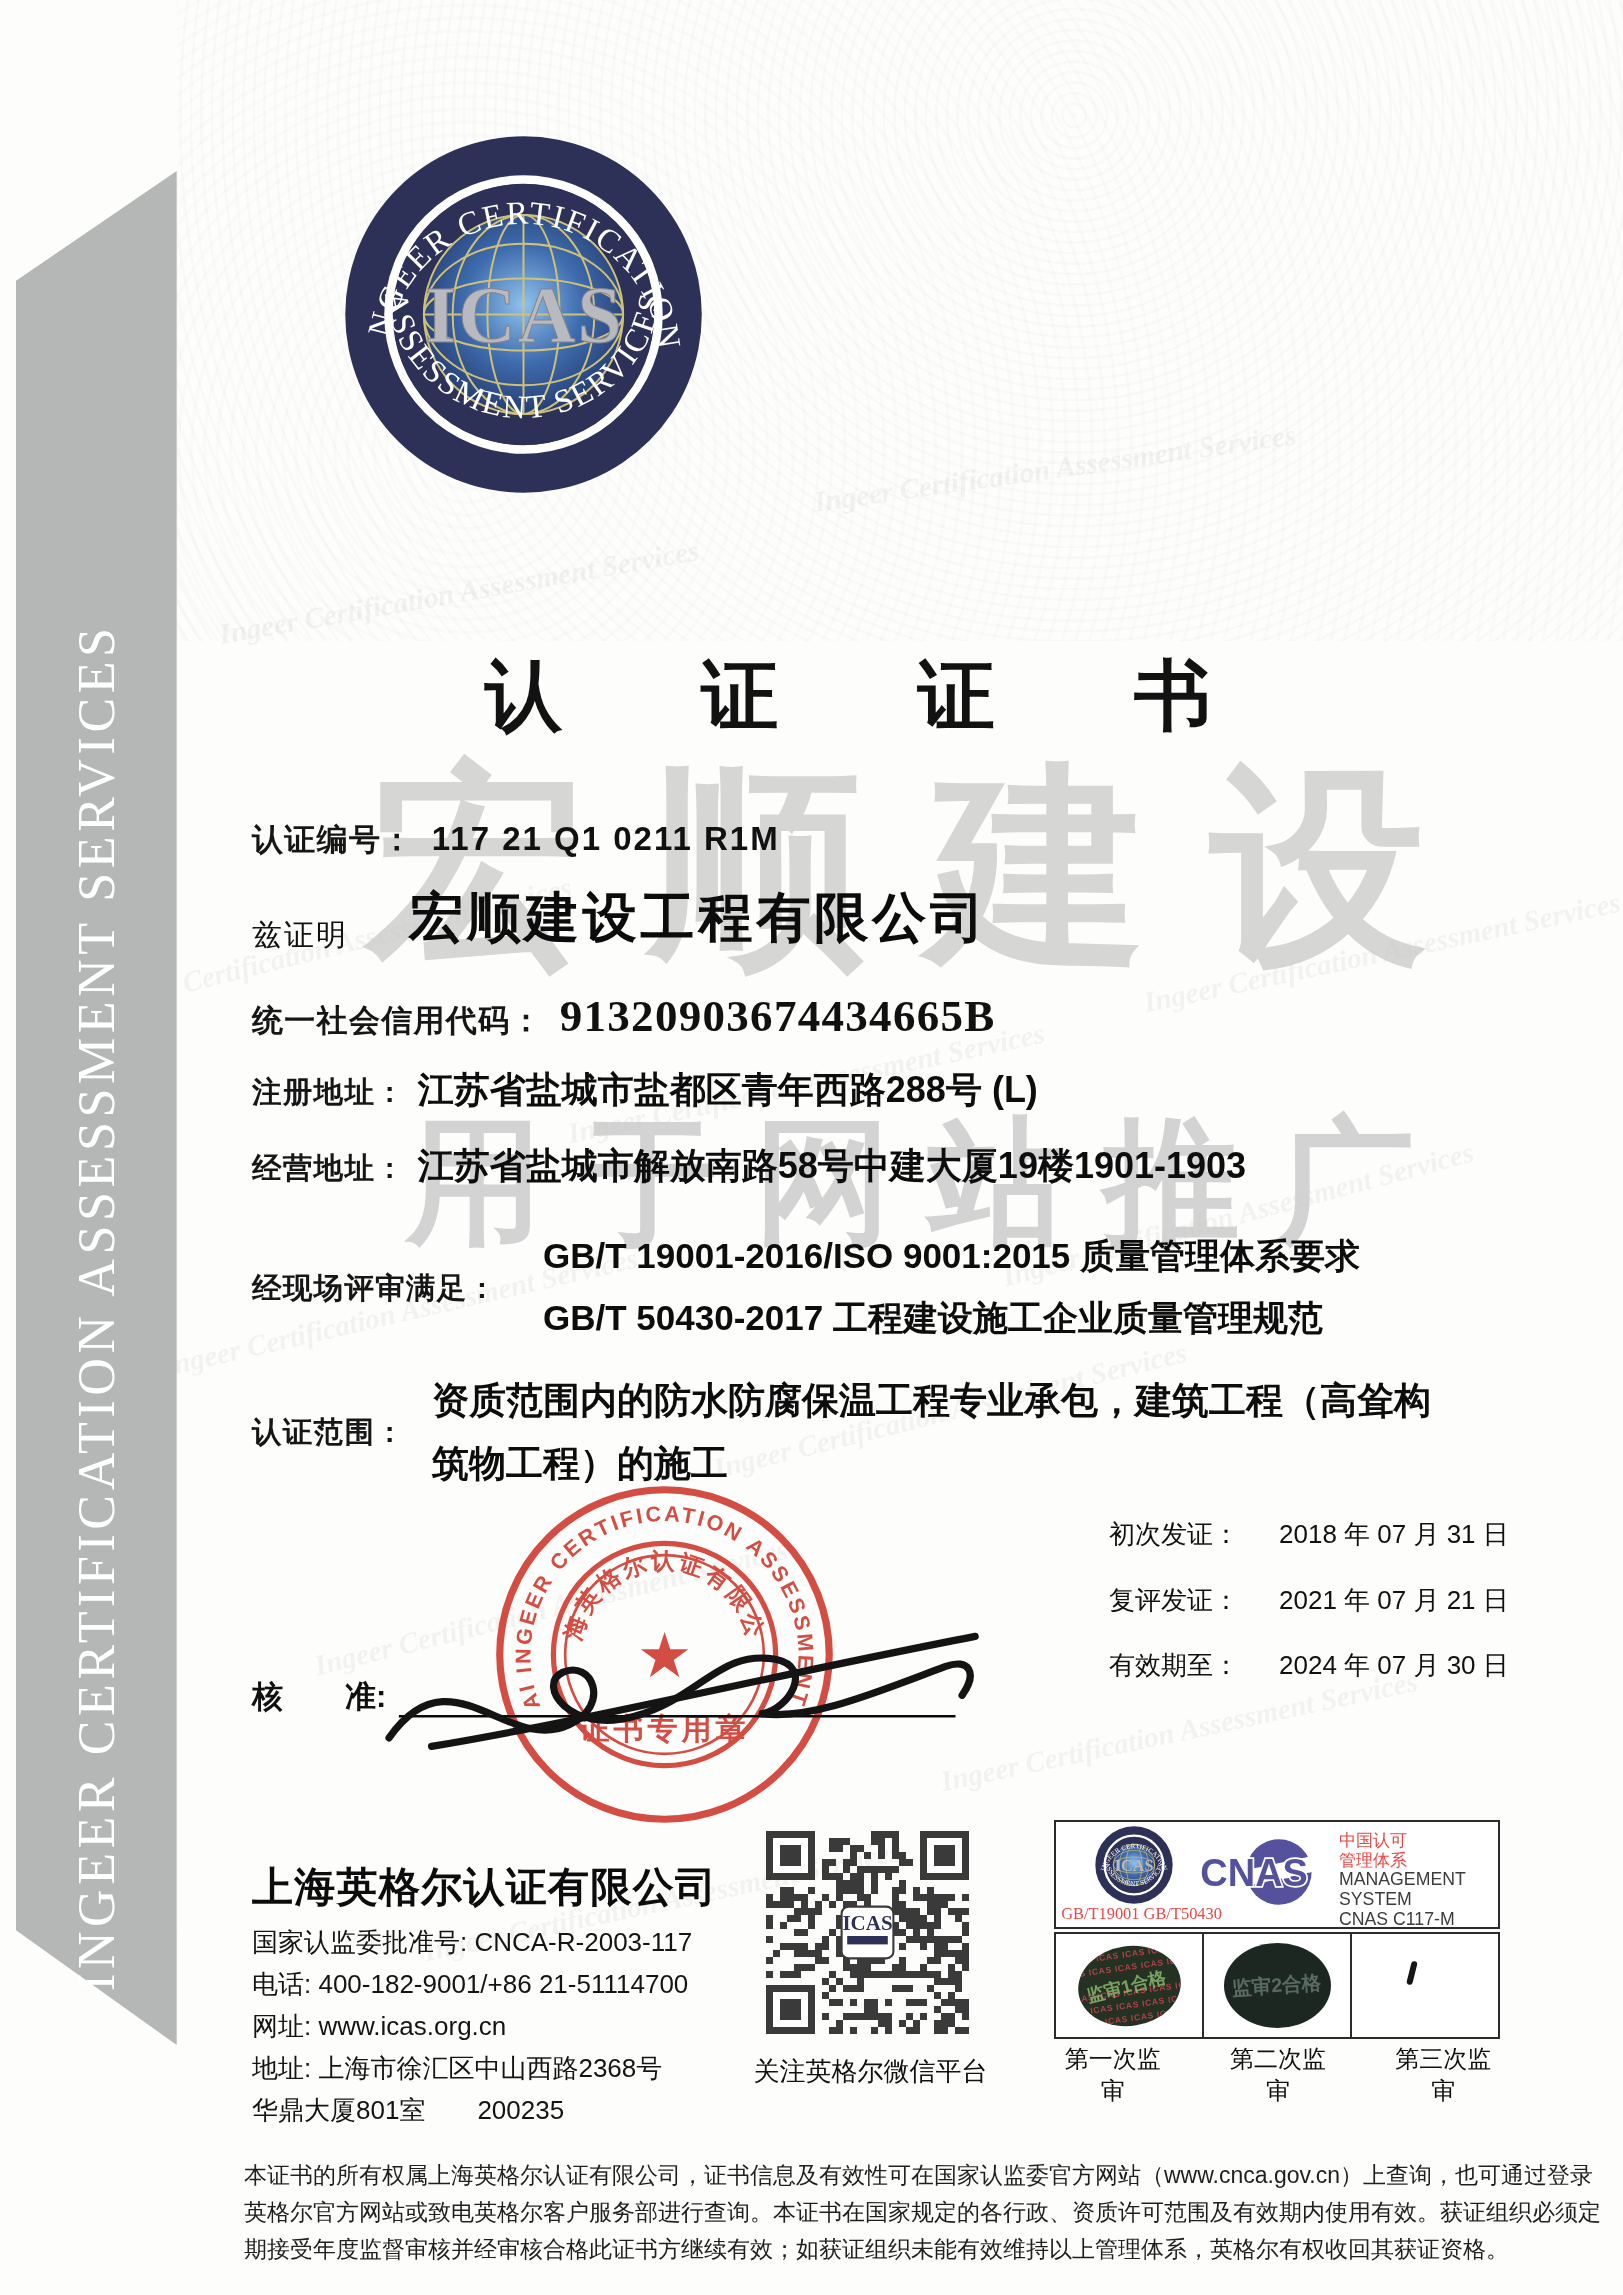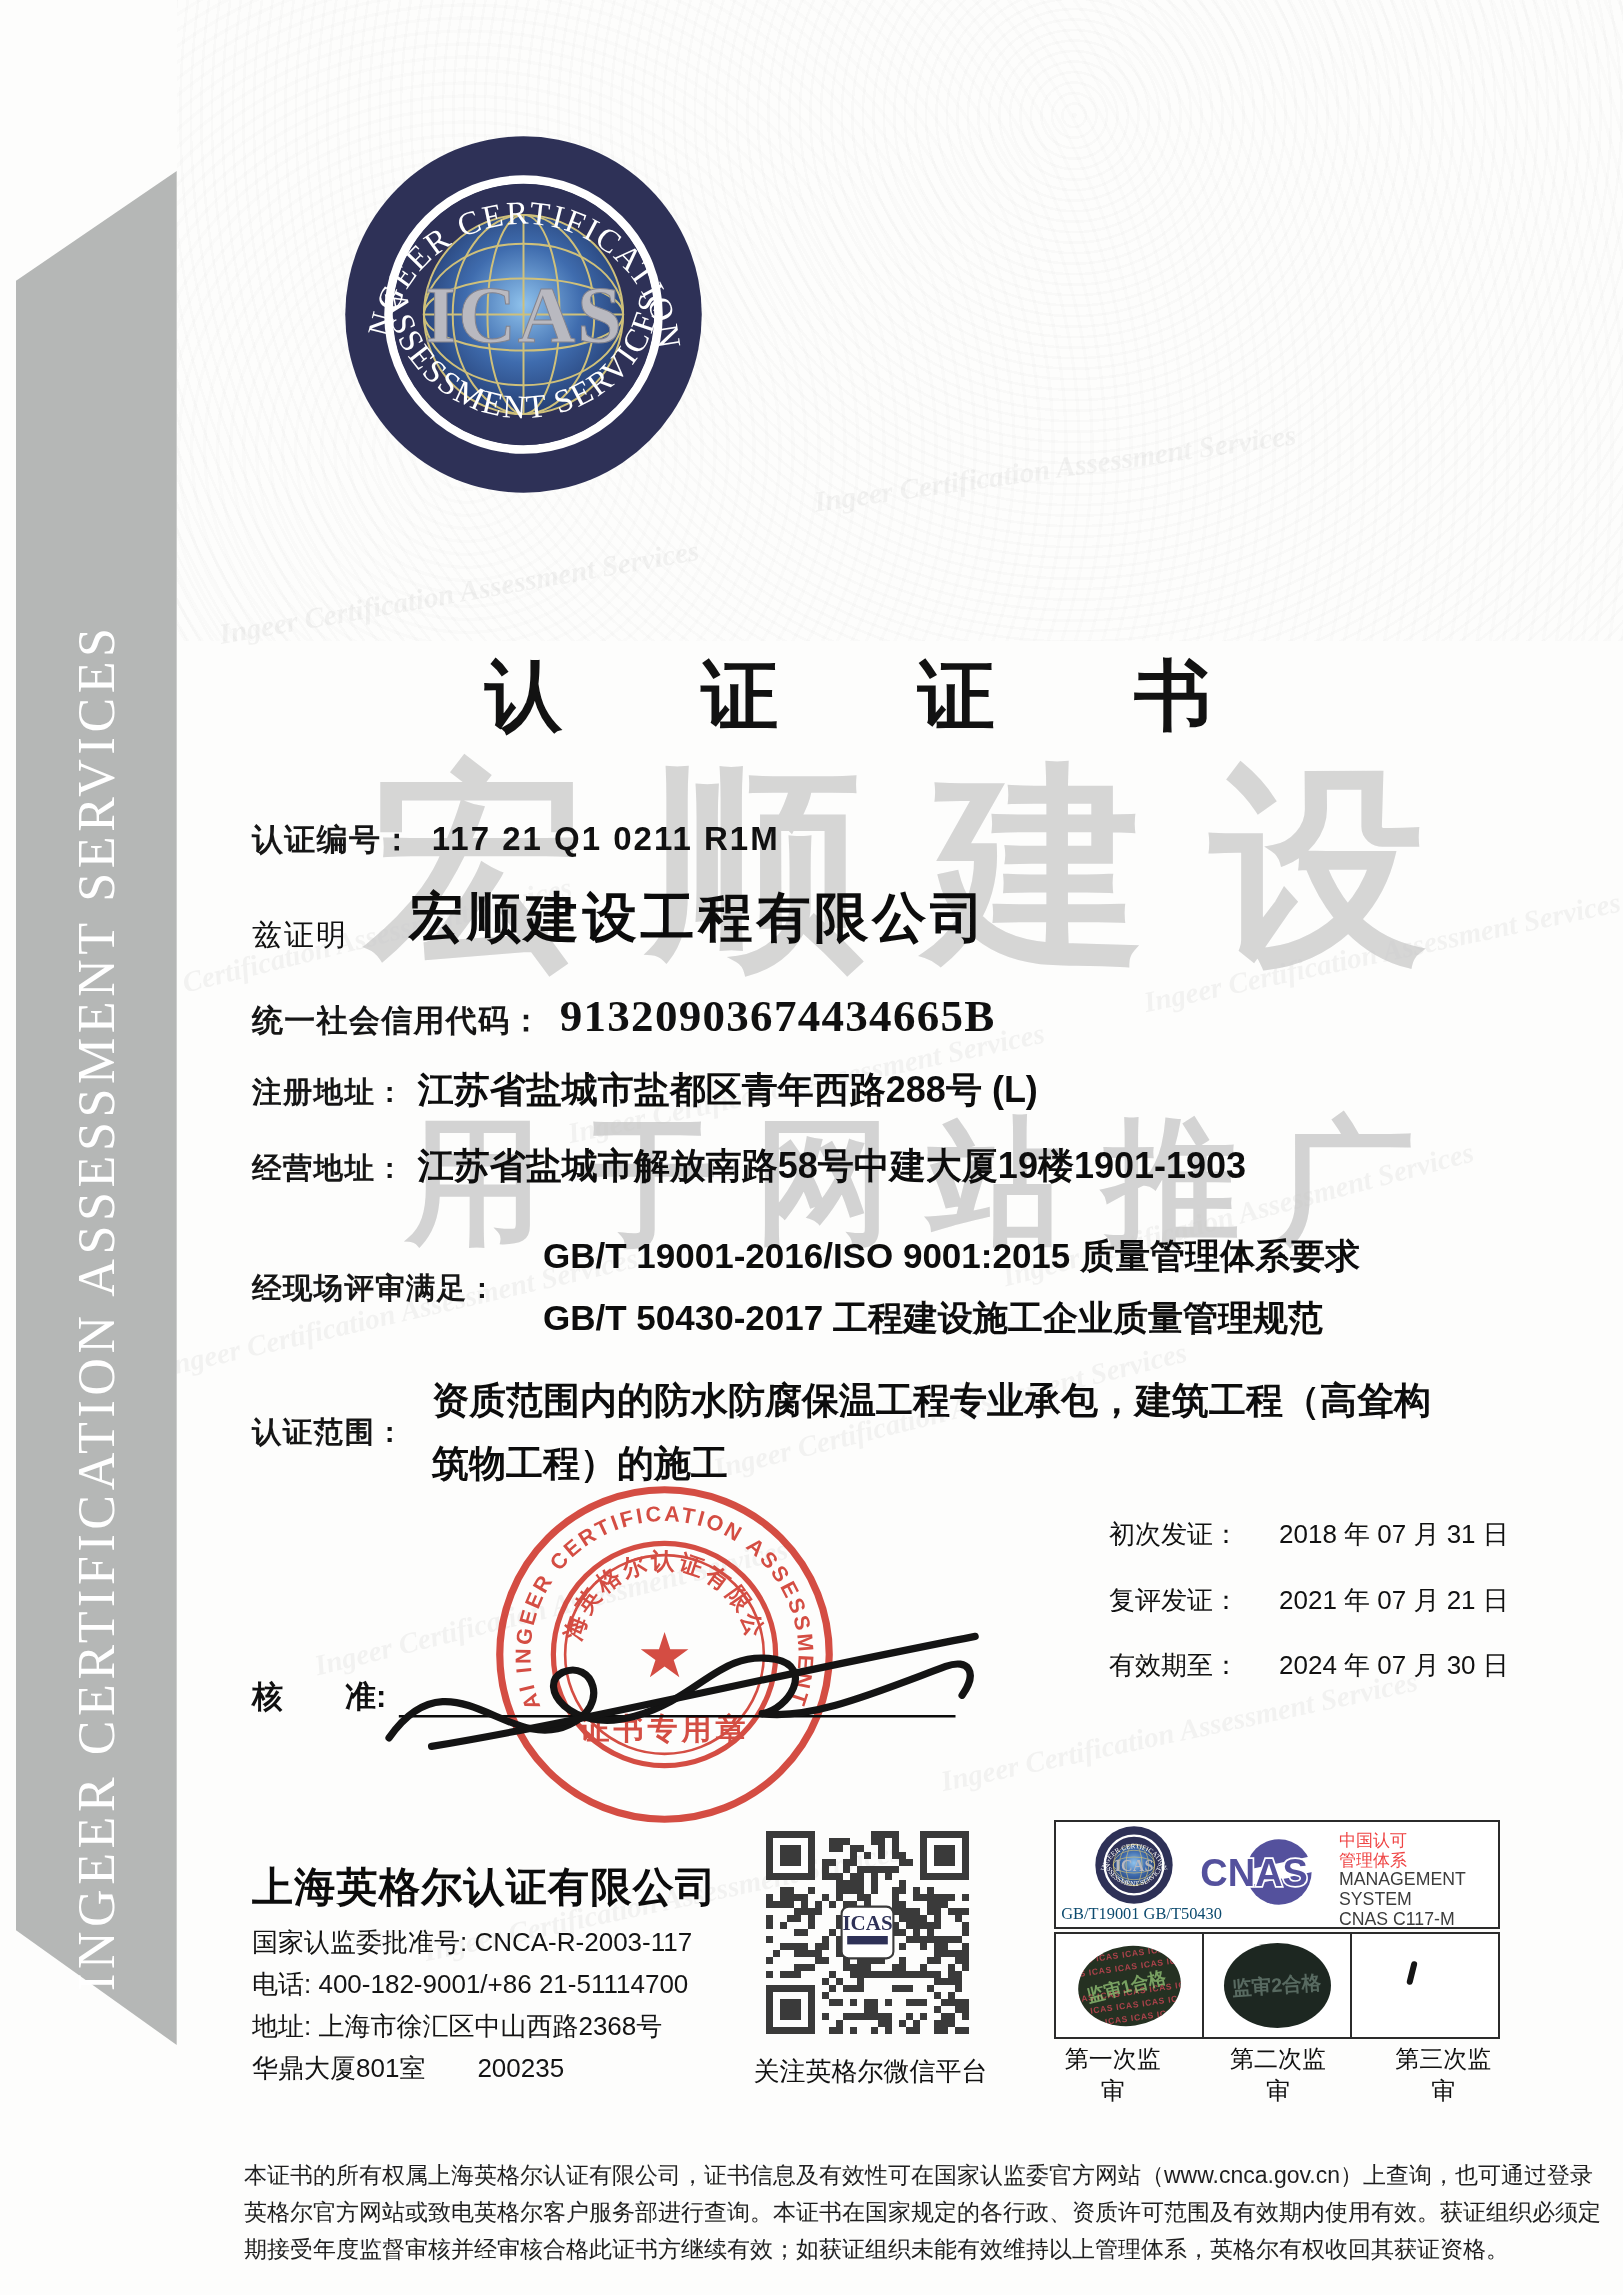--- a/index.html
+++ b/index.html
@@ -191,20 +191,21 @@
       <textPath href="#s-inner" startOffset="50%" text-anchor="middle">上海英格尔认证有限公司</textPath>
     </text>
     <text x="270" y="305" text-anchor="middle" font-size="95" fill="#d03a2f" font-family="DejaVu Sans,sans-serif">★</text>
     <text x="270" y="400" text-anchor="middle" font-size="46" font-weight="700" fill="#d03a2f" letter-spacing="6">证书专用章</text>
   </svg>
 
   <div class="content" style="left:252px;top:1860px;font-size:41px;font-weight:800;letter-spacing:1.3px;color:#0c0c0c;">上海英格尔认证有限公司</div>
   <div class="content" style="left:252px;top:1921px;">
     <div class="issuer-line">国家认监委批准号: CNCA-R-2003-117</div>
     <div class="issuer-line">电话: 400-182-9001/+86 21-51114700</div>
+    <div class="issuer-line">网址: www.icas.org.cn</div>
     <div class="issuer-line">地址: 上海市徐汇区中山西路2368号</div>
     <div class="issuer-line">华鼎大厦801室　　200235</div>
   </div>
 
   <svg id="qr-svg" class="content" style="left:766px;top:1831px;" width="203" height="203" viewBox="0 0 290 290">
       <g fill="#3a3a3a">
         <rect x="150" y="0" width="10" height="10"></rect>
         <rect x="160" y="0" width="10" height="10"></rect>
         <rect x="170" y="0" width="10" height="10"></rect>
         <rect x="180" y="0" width="10" height="10"></rect>
@@ -551,21 +552,21 @@
           <ellipse cx="60" cy="60" rx="31" ry="22"></ellipse>
       </g>
       <text x="60" y="69" text-anchor="middle" font-family="Liberation Serif,serif" font-weight="700" font-size="24" fill="#b9b9c0" textLength="58">ICAS</text>
       <text font-family="Liberation Serif,serif" font-size="10.5" fill="#fff">
         <textPath href="#m-arcTop" startOffset="50%" text-anchor="middle">INGEER CERTIFICATION</textPath>
       </text>
       <text font-family="Liberation Serif,serif" font-size="10.5" fill="#fff">
         <textPath href="#m-arcBot" startOffset="50%" text-anchor="middle">ASSESSMENT SERVICES</textPath>
       </text>
     </svg>
-    <div style="position:absolute;left:5.2px;top:82px;font-family:'Liberation Serif',serif;font-size:16.4px;color:#0c4a6e;">GB/T19001 GB/T50430</div>
+    <div style="position:absolute;left:5.2px;top:82px;font-family:'Liberation Serif',serif;font-size:16.4px;color:#ef4444;">GB/T19001 GB/T50430</div>
     <svg style="position:absolute;left:143px;top:14.4px;" width="131" height="72" viewBox="0 0 200 110">
       <circle cx="122" cy="55" r="50" fill="#54519d"></circle>
       <rect x="35" y="42" width="175" height="24" fill="#ffffff" transform="rotate(-12 120 55)"></rect>
       <text x="2" y="76" font-size="58" font-weight="800" fill="#54519d" stroke="#ffffff" stroke-width="5" paint-order="stroke">CNAS</text>
     </svg>
     <div class="cnas-lines" style="position:absolute;left:283px;top:9.2px;">
       <div class="cn-small">中国认可</div>
       <div class="cn-small">管理体系</div>
       <div class="cn-big">MANAGEMENT SYSTEM</div>
       <div class="cn-big">CNAS C117-M</div>

